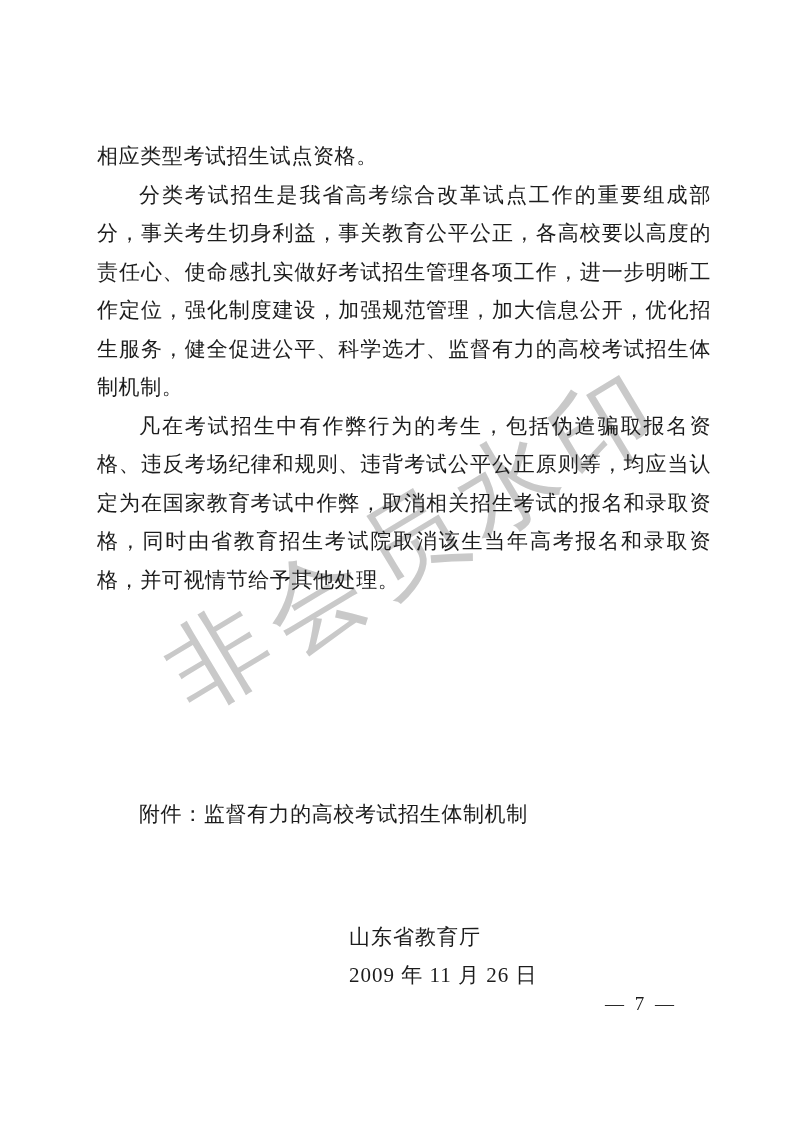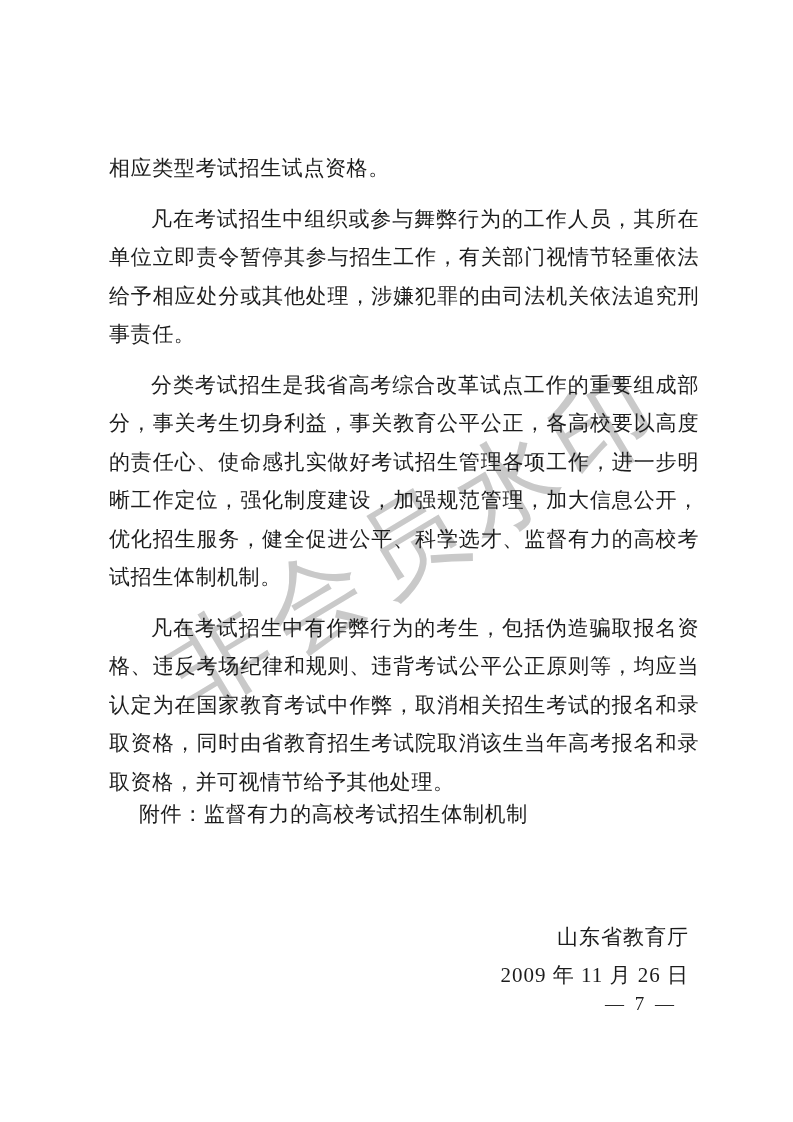--- a/index.html
+++ b/index.html
@@ -33,21 +33,21 @@
     font-family: "Liberation Serif", "DejaVu Serif", serif;
   }
   .body-text {
     position: absolute;
     left: 97px;
     top: 137px;
     width: 614px;
     z-index: 1;
   }
   .body-text p {
-    margin: 12px;
+    margin: 0;
     font-size: 21px;
     line-height: 38.5px;
     letter-spacing: 0.6px;
     text-align: justify;
     text-justify: inter-ideograph;
   }
   .body-text p.indent {
     text-indent: 2em;
   }
   .attachment {
@@ -61,21 +61,21 @@
     letter-spacing: 0.6px;
     text-indent: 2em;
     margin: 0;
   }
   .signature-block {
     position: absolute;
     left: 349px;
     top: 918px;
     width: 340px;
     z-index: 1;
-    text-align: right;
+    text-align: left;
   }
   .signature-block .sig-line {
     font-size: 21px;
     line-height: 38px;
     letter-spacing: 1px;
   }
   .page-number {
     position: absolute;
     top: 993px;
     right: 116px;
@@ -87,21 +87,20 @@
 </style>
 </head>
 <body>
 
 <div class="page">
 
   <div class="watermark">非会员水印</div>
 
   <div class="body-text">
     <p>相应类型考试招生试点资格。</p>
-    <p class="indent">凡在考试招生中组织或参与舞弊行为的工作人员，其所在单位立即责令暂停其参与招生工作，有关部门视情节轻重依法给予相应处分或其他处理，涉嫌犯罪的由司法机关依法追究刑事责任。</p>
     <p class="indent">分类考试招生是我省高考综合改革试点工作的重要组成部分，事关考生切身利益，事关教育公平公正，各高校要以高度的责任心、使命感扎实做好考试招生管理各项工作，进一步明晰工作定位，强化制度建设，加强规范管理，加大信息公开，优化招生服务，健全促进公平、科学选才、监督有力的高校考试招生体制机制。</p>
     <p class="indent">凡在考试招生中有作弊行为的考生，包括伪造骗取报名资格、违反考场纪律和规则、违背考试公平公正原则等，均应当认定为在国家教育考试中作弊，取消相关招生考试的报名和录取资格，同时由省教育招生考试院取消该生当年高考报名和录取资格，并可视情节给予其他处理。</p>
   </div>
 
   <p class="attachment">附件：监督有力的高校考试招生体制机制</p>
 
   <div class="signature-block">
     <div class="sig-line">山东省教育厅</div>
     <div class="sig-line">2009 年 11 月 26 日</div>
   </div>

